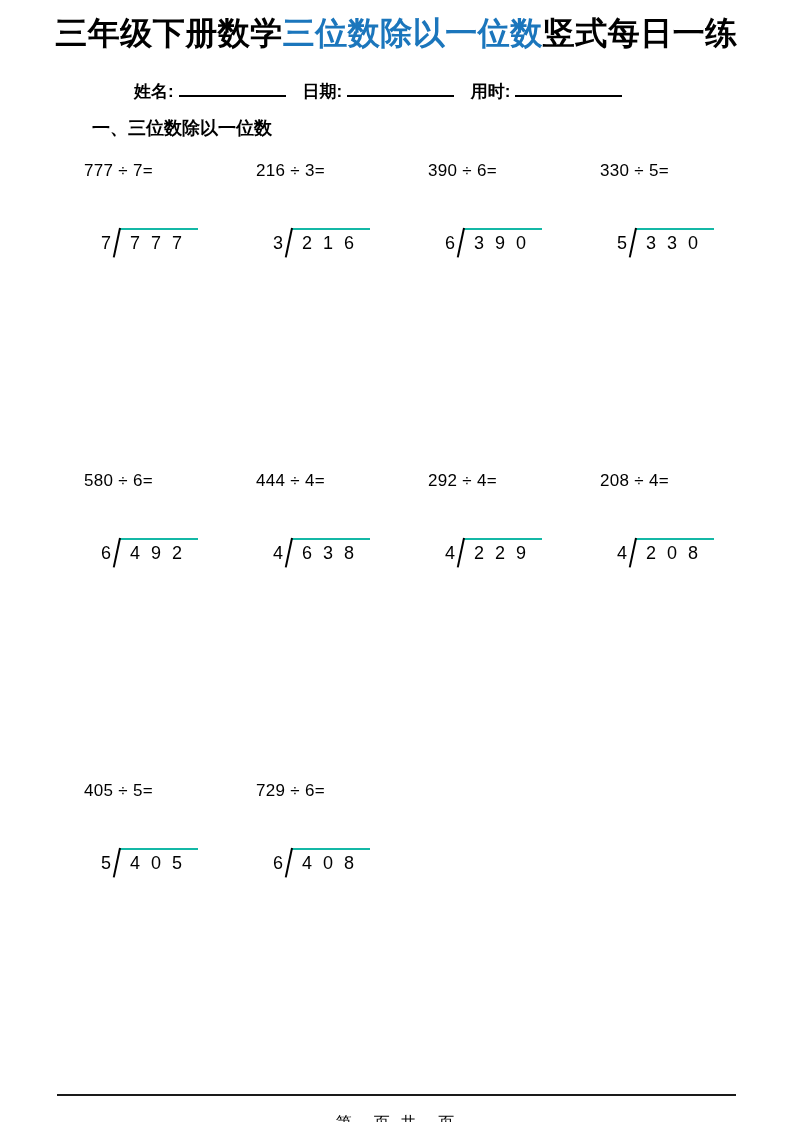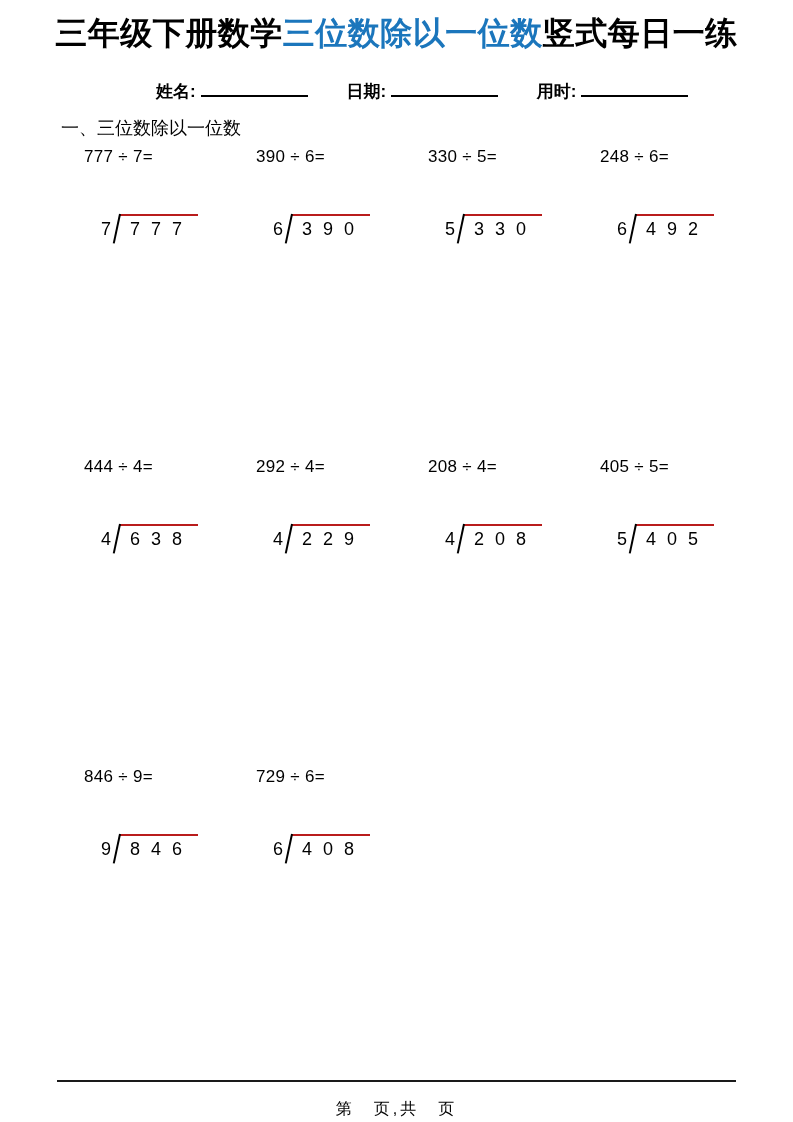--- a/index.html
+++ b/index.html
@@ -19,55 +19,55 @@
     white-space:nowrap;
   }
   .page-title .accent { color: var(--accent-blue, #1B76BC); }
 
   .header-row {
     margin:26px 0 0 134px;
     font-size:17px;
     font-weight:bold;
     white-space:nowrap;
   }
-  .field { display:inline-block; margin-right:12px;margin-left:22px; }
+  .field { display:inline-block; margin-right:12px; }
   .blank {
     display:inline-block;
     width:107px;
     height:1.05em;
     border-bottom:2px solid #000;
     margin-left:5px;
     vertical-align:baseline;
   }
 
   .section-heading {
-    margin:13px 0 0 61px;
+    margin:13px 0 0 92px;
     font-size:18px;
-    font-weight:normal;
+    font-weight:bold;
   }
 
   .grid {
-    margin:7px 0 0 84px;
+    margin:21px 0 0 84px;
     display:grid;
     grid-template-columns:repeat(4, 172px);
   }
   .cell { height:310px; }
   .expr { font-size:17px; letter-spacing:0.3px; }
 
   .longdiv {
     margin:47px 0 0 17px;
     font-size:18px;
     display:flex;
     align-items:baseline;
     width:max-content;
   }
   .divisor { margin-right:9px; }
   .dividend {
     position:relative;
-    border-top:2px solid #b91c1c;
+    border-top:2px solid #14b8a6;
     padding:3px 5px 0 10px;
     letter-spacing:11px;
     line-height:1.15;
   }
   .dividend::before {
     content:"";
     position:absolute;
     top:-2px; left:-1px;
     width:2px; height:30px;
     background:#000;
@@ -102,39 +102,46 @@
 <div class="grid">
 
   <div class="cell">
     <div class="expr">777 ÷ 7=</div>
     <div class="longdiv">
       <span class="divisor">7</span>
       <span class="dividend">777</span>
     </div>
   </div>
 
+  <div class="cell">
+    <div class="expr">216 ÷ 3=</div>
+    <div class="longdiv">
+      <span class="divisor">3</span>
+      <span class="dividend">216</span>
+    </div>
+  </div>
 
   <div class="cell">
     <div class="expr">390 ÷ 6=</div>
     <div class="longdiv">
       <span class="divisor">6</span>
       <span class="dividend">390</span>
     </div>
   </div>
 
   <div class="cell">
     <div class="expr">330 ÷ 5=</div>
     <div class="longdiv">
       <span class="divisor">5</span>
       <span class="dividend">330</span>
     </div>
   </div>
 
   <div class="cell">
-    <div class="expr">248 ÷ 6=</div>
+    <div class="expr">580 ÷ 6=</div>
     <div class="longdiv">
       <span class="divisor">6</span>
       <span class="dividend">492</span>
     </div>
   </div>
 
   <div class="cell">
     <div class="expr">444 ÷ 4=</div>
     <div class="longdiv">
       <span class="divisor">4</span>
@@ -160,27 +167,20 @@
   </div>
 
   <div class="cell">
     <div class="expr">405 ÷ 5=</div>
     <div class="longdiv">
       <span class="divisor">5</span>
       <span class="dividend">405</span>
     </div>
   </div>
 
-  <div class="cell">
-    <div class="expr">846 ÷ 9=</div>
-    <div class="longdiv">
-      <span class="divisor">9</span>
-      <span class="dividend">846</span>
-    </div>
-  </div>
 
   <div class="cell">
     <div class="expr">729 ÷ 6=</div>
     <div class="longdiv">
       <span class="divisor">6</span>
       <span class="dividend">408</span>
     </div>
   </div>
 
 </div>

